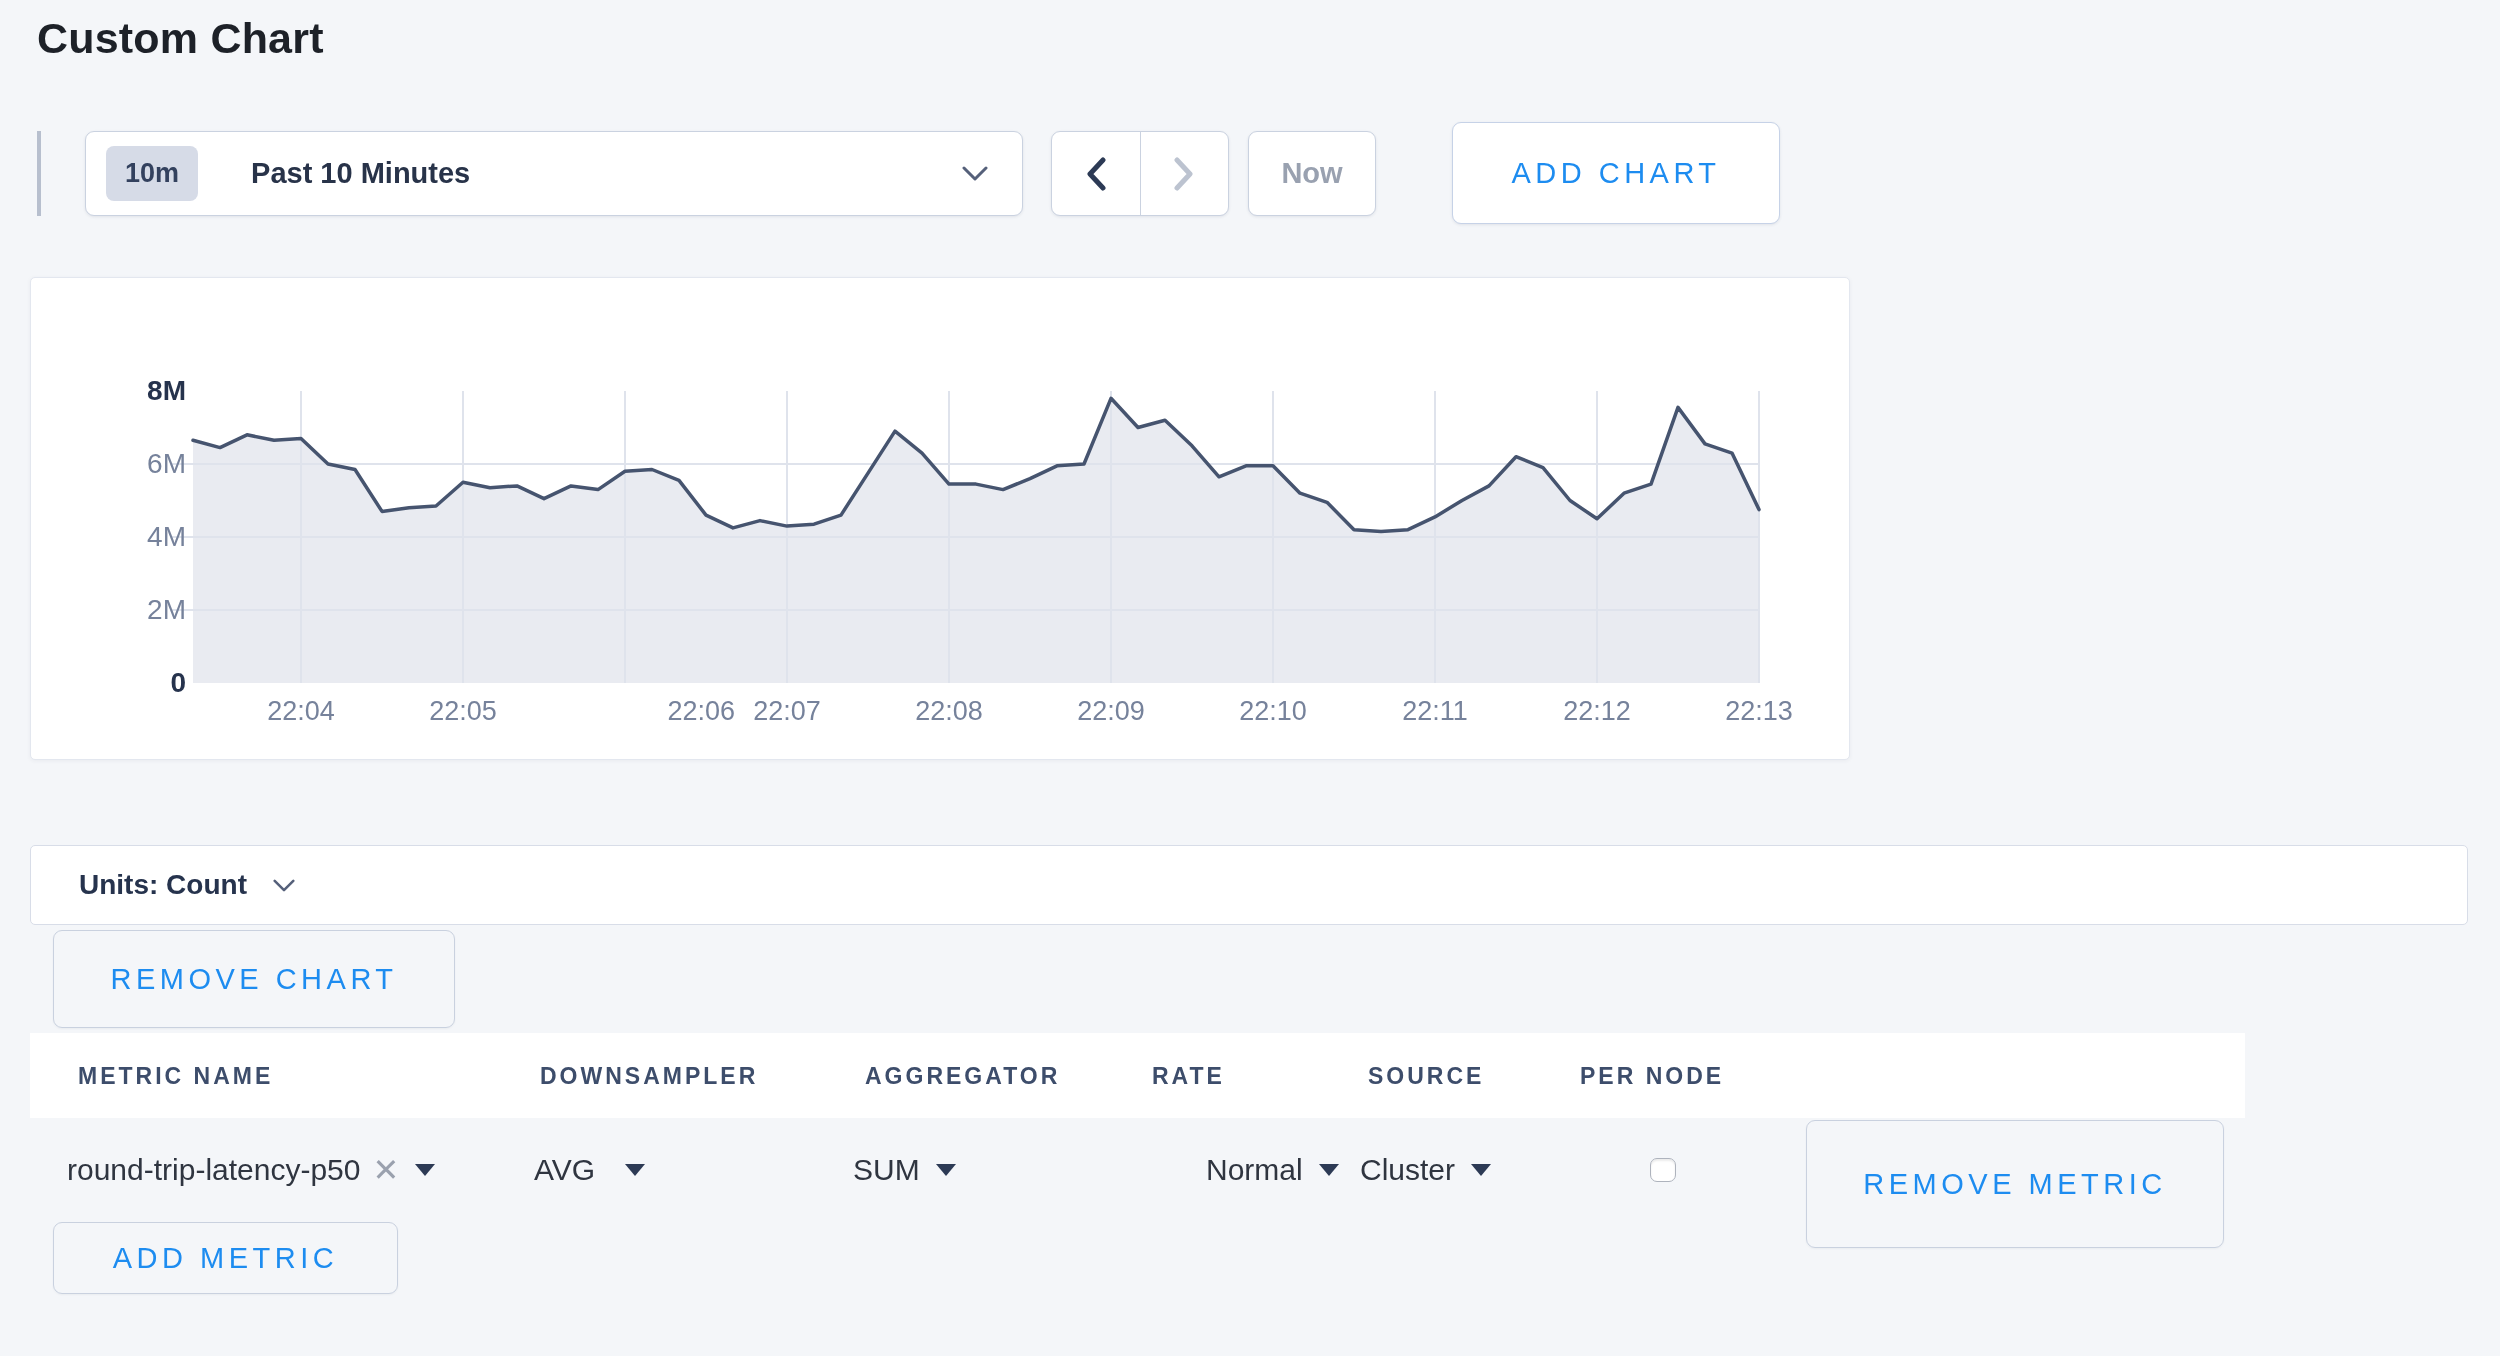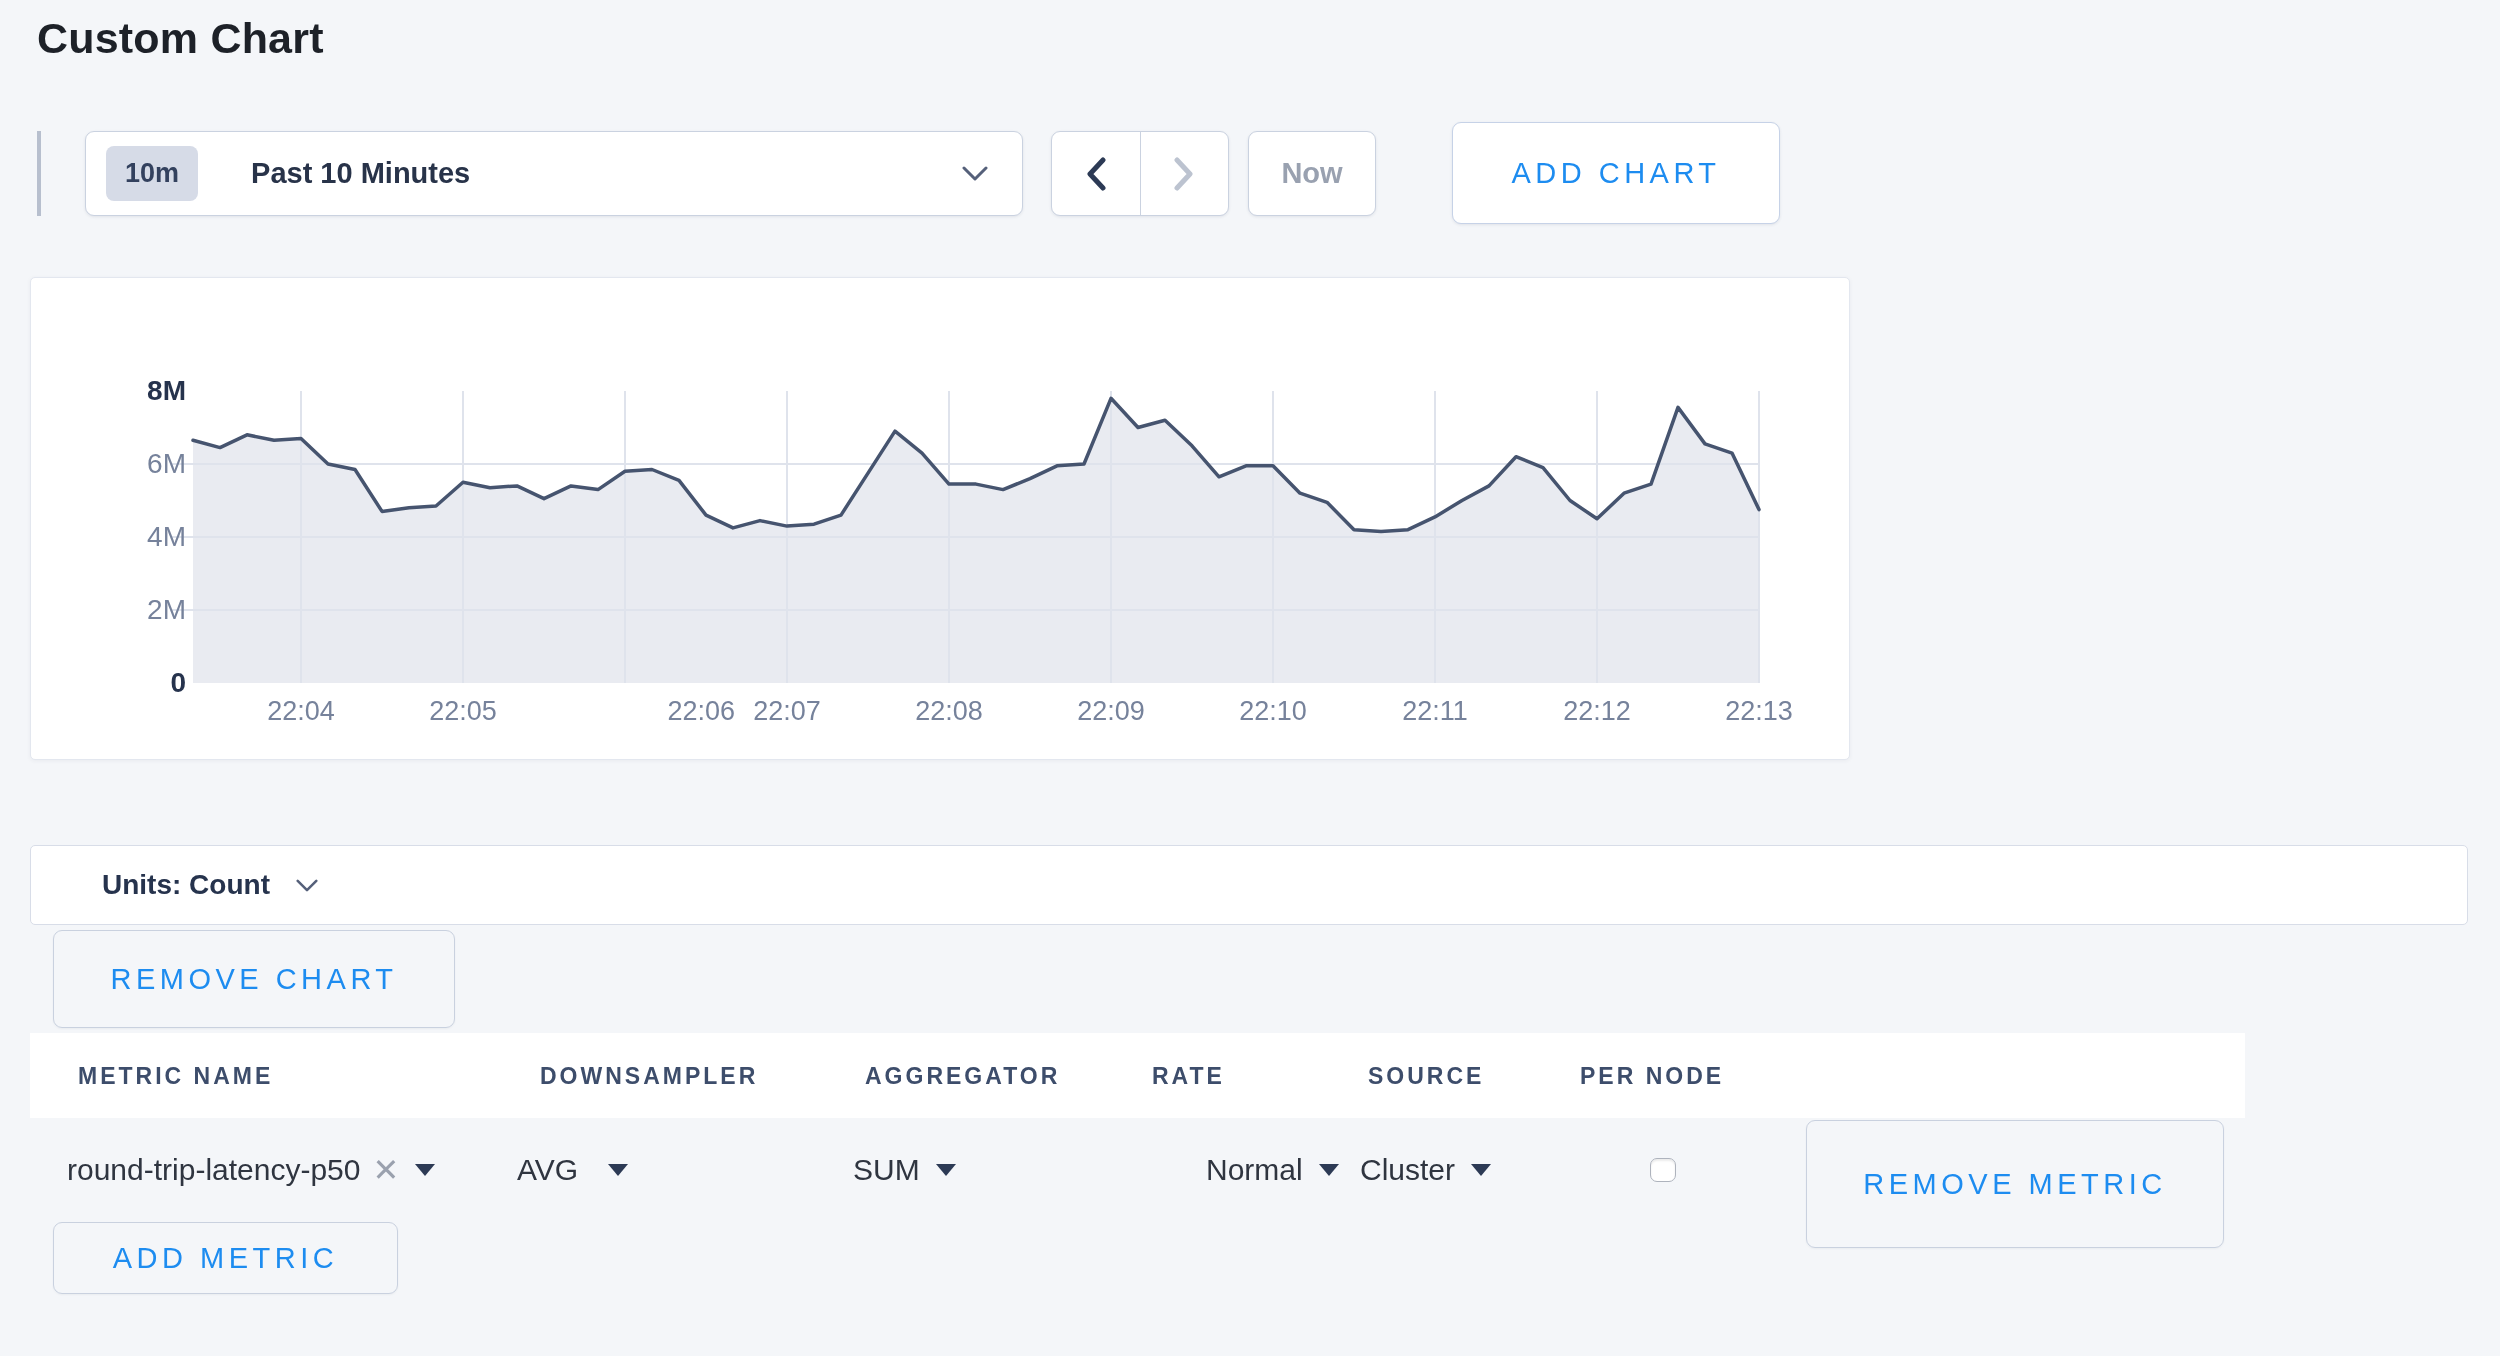--- a/index.html
+++ b/index.html
@@ -66,21 +66,21 @@
   .ytick.strong{color:#26334d;font-weight:700;}
   .xtick{
     position:absolute;top:418px;width:160px;margin-left:-80px;text-align:center;
     font-size:27px;color:#76829b;
   }
 
   
   .units-bar{
     left:30px;top:845px;width:2438px;height:80px;background:#fff;
     border:1px solid #d8dde8;border-radius:5px;
-    display:flex;align-items:center;padding:0 71px;box-sizing:border-box;
+    display:flex;align-items:center;padding:0 48px;box-sizing:border-box;
   }
   .units-label{font-size:28px;font-weight:700;color:#26334d;}
   .units-bar .chev-down{margin-left:26px;width:22px;height:13px;}
 
   
   .ghost-btn{
     border:1.5px solid #c9d1df;border-radius:9px;background:transparent;
     box-shadow:0 1px 2px rgba(46,58,84,.05);
     display:flex;align-items:center;justify-content:center;cursor:pointer;
     color:#1d8cf0;font-size:29px;font-weight:500;letter-spacing:4.5px;
@@ -96,21 +96,21 @@
     font-size:23px;font-weight:700;letter-spacing:3px;color:#3d4d6b;white-space:nowrap;
   }
   .th.c0{left:48px;} .th.c1{left:510px;} .th.c2{left:835px;}
   .th.c3{left:1122px;} .th.c4{left:1338px;} .th.c5{left:1550px;}
 
   .metric-row{left:30px;top:1118px;width:2215px;height:104px;}
   .cell{
     position:absolute;top:50%;transform:translateY(-50%);
     display:flex;align-items:center;font-size:30px;color:#2f3540;white-space:nowrap;
   }
-  .cell.name{left:37px;} .cell.ds{left:487px;gap:14px;} .cell.agg{left:823px;}
+  .cell.name{left:37px;} .cell.ds{left:504px;gap:14px;} .cell.agg{left:823px;}
   .cell.rate{left:1176px;justify-content:flex-end;} .cell.src{left:1330px;}
   .close-x{color:#9aa1ae;font-size:32px;margin-left:12px;cursor:pointer;line-height:1;}
   .tri-down{
     width:0;height:0;border-left:10px solid transparent;border-right:10px solid transparent;
     border-top:12px solid #2c3a55;margin-left:16px;cursor:pointer;
   }
   .pernode-checkbox{
     position:absolute;left:1620px;top:50%;transform:translateY(-50%);
     width:26px;height:24px;appearance:none;-webkit-appearance:none;
     background:#fff;border:1.5px solid #aeb3bd;border-radius:7px;

